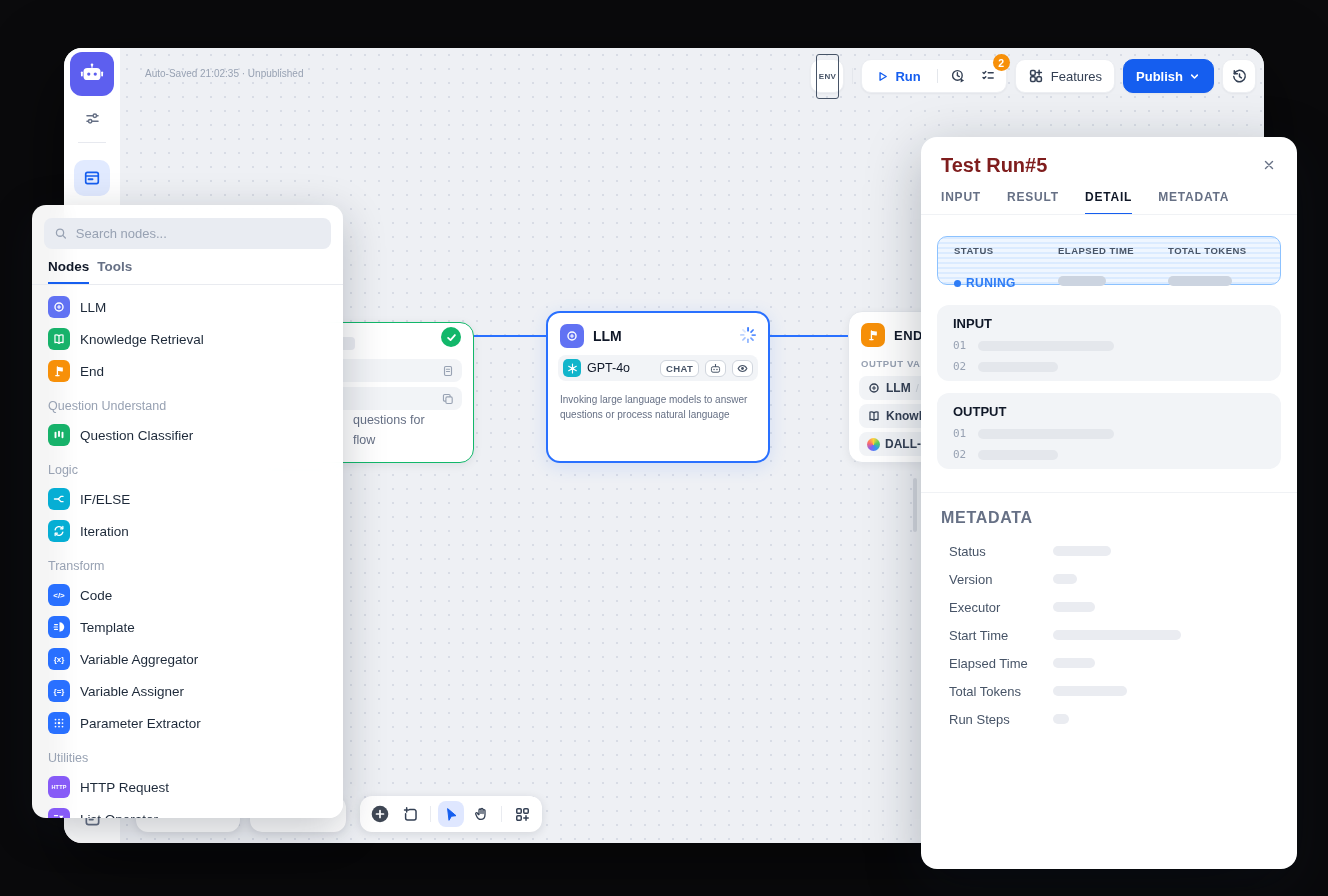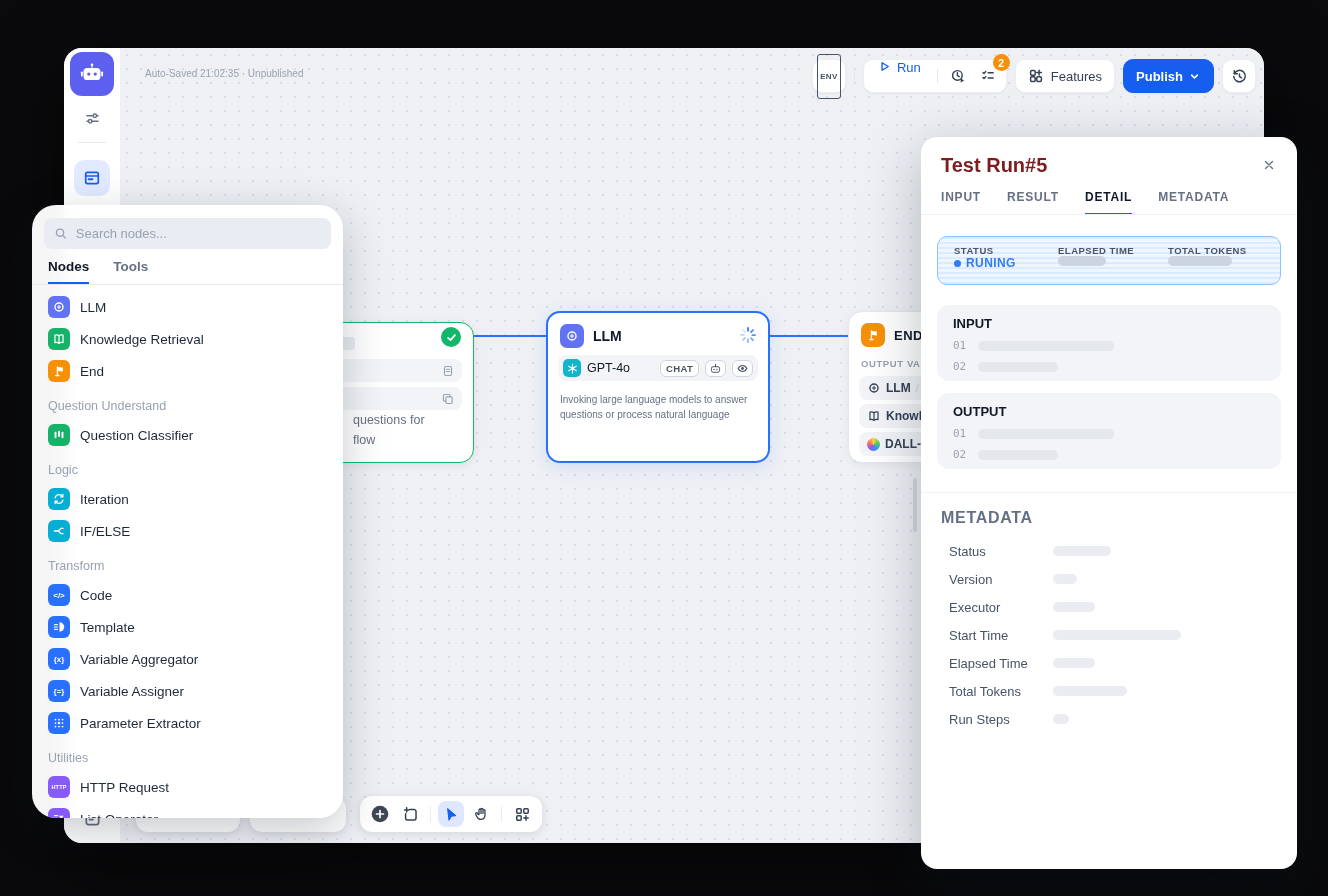--- a/index.html
+++ b/index.html
@@ -42,21 +42,21 @@
   .top-right { position:absolute; top:11px; right:8px; display:flex; align-items:center; gap:8px; z-index:3; }
   .tb-btn {
     height:34px; background:#fff; border:1px solid #eceef2; border-radius:10px;
     display:flex; align-items:center; justify-content:center;
     box-shadow:0 1px 2px rgba(16,24,40,.05); color:#344054; cursor:pointer;
   }
   .tb-square { width:34px; }
   .env-chip { font-size:8px; font-weight:700; letter-spacing:.3px; color:#475467; border:1.5px solid #475467; border-radius:3px; padding:17px 2px; }
   .tb-divider { width:1px; height:16px; background:#e4e7ec; }
   .run-group { padding:0 4px; gap:2px; }
-  .run-btn { display:flex; gap:6px; padding:0 10px; height:100%; color:#155EEF; font-size:13px; font-weight:400; }
+  .run-btn { display:flex; align-items:center; gap:6px; padding:0 10px; height:100%; color:#155EEF; font-size:13px; font-weight:700; }
   .rg-div { width:1px; height:14px; background:#e4e7ec; margin:0 4px; }
   .icon-btn26 { width:28px; height:26px; border-radius:7px; display:flex; align-items:center; justify-content:center; color:#344054; position:relative; }
   .badge {
     position:absolute; top:-9px; right:-8px; min-width:17px; height:17px; padding:0 4px;
     background:#F79009; border-radius:9px; color:#fff; font-size:10.5px; font-weight:700;
     display:flex; align-items:center; justify-content:center;
   }
   .features-btn { padding:0 12px; gap:7px; font-size:13px; font-weight:400; }
   .publish-btn { background:#155EEF; border-color:#155EEF; color:#fff; padding:0 12px; gap:5px; font-size:13px; font-weight:600; }
 
@@ -101,30 +101,30 @@
     position:absolute; left:296px; top:748px; height:36px; background:#fff; border-radius:12px;
     box-shadow:0 2px 10px rgba(16,24,40,.12); display:flex; align-items:center; padding:0 7px; gap:4px; z-index:3;
   }
   .ct-btn { width:26px; height:26px; border-radius:8px; display:flex; align-items:center; justify-content:center; color:#344054; cursor:pointer; }
   .ct-btn.active { background:#dfe7ff; }
   .ct-div { width:1px; height:16px; background:#e9ebf0; margin:0 3px; }
 
   
   .node-panel {
     position:absolute; left:32px; top:205px; width:311px; height:613px; z-index:30;
-    background:rgba(255,255,255,.96); backdrop-filter:blur(10px); border-radius:24px;
+    background:rgba(255,255,255,.96); backdrop-filter:blur(10px); border-radius:14px;
     box-shadow:0 12px 44px rgba(16,24,40,.24); overflow:hidden;
   }
   .np-search {
     margin:13px 12px 10px; height:31px; background:#e9ecf2; border-radius:8px;
     display:flex; align-items:center; gap:8px; padding:0 10px; color:#98a2b3;
   }
   .np-search input { border:0; outline:0; background:transparent; font-size:13px; color:#344054; width:100%; font-family:inherit; }
   .np-search input::placeholder { color:#98a2b3; }
-  .np-tabs { display:flex; gap:24px; padding:0 16px; }
+  .np-tabs { display:flex; gap:8px; padding:0 16px; }
   .np-tab { font-size:13.5px; font-weight:600; color:#667085; padding-bottom:8px; cursor:pointer; }
   .np-tab.active { color:#101828; border-bottom:2px solid #155EEF; }
   .np-divider { height:1px; background:#e9ebf0; }
   .np-list { padding:6px 8px; }
   .np-item { height:32px; border-radius:8px; display:flex; align-items:center; gap:10px; padding:0 8px; font-size:13.5px; color:#1d2939; cursor:pointer; }
   .np-ico { width:22px; height:22px; border-radius:6px; display:flex; align-items:center; justify-content:center; color:#fff; flex:none; }
   .np-section { padding:12px 8px 6px; font-size:12.5px; color:#98a2b3; }
 
   
   .run-panel {
@@ -138,21 +138,21 @@
   .rp-tab.active { color:#101828; border-bottom:2px solid #155EEF; }
   .rp-tabdiv { position:absolute; left:0; right:0; top:77px; height:1px; background:#f0f2f5; }
   .status-card {
     position:absolute; left:16px; top:99px; width:344px; height:49px; border-radius:10px;
     border:1px solid #8cc2ff;
     background:#eff6ff;
     background-image:repeating-linear-gradient(0deg, rgba(148,196,255,.22) 0 2px, transparent 2px 5px);
     display:grid; grid-template-columns:104px 110px auto; padding:8px 16px 0;
   }
   .sc-label { font-size:9.5px; font-weight:600; letter-spacing:.5px; color:#475467; }
-  .sc-val { margin-top:0; display:flex; align-items:center; gap:5px; }
+  .sc-val { margin-top:20px; display:flex; align-items:center; gap:5px; }
   .run-dot { width:7px; height:7px; border-radius:50%; background:#2E7CF6; }
   .run-text { font-size:12px; font-weight:700; letter-spacing:.4px; color:#2E7CF6; }
   .sk { height:10px; border-radius:5px; background:#e4e7ec; }
   .sc-val .sk { background:#ccd4e0; }
   .io-card { position:absolute; left:16px; width:344px; height:76px; background:#f2f4f7; border-radius:12px; padding:11px 16px 0; }
   .io-card.in { top:168px; } .io-card.out { top:256px; }
   .io-title { font-size:13px; font-weight:800; color:#101828; }
   .io-row { display:flex; align-items:center; gap:12px; margin-top:8px; }
   .io-num { font-family:"DejaVu Sans Mono",monospace; font-size:11px; color:#98a2b3; }
   .io-row:nth-of-type(2) .sk { width:136px; }
@@ -483,36 +483,36 @@
             <rect x="6.9" y="3" width="2.2" height="7.2" rx="1.1"></rect>
             <rect x="10.9" y="4.4" width="2.2" height="7.2" rx="1.1"></rect>
           </svg>
         </span>
         <span>Question Classifier</span>
       </div>
       <div class="np-section">Logic</div>
       <div class="np-item">
         <span class="np-ico" style="background:#06AED4">
           <svg width="14" height="14" viewBox="0 0 16 16" fill="none" stroke="currentColor" stroke-width="1.5" stroke-linecap="round" stroke-linejoin="round">
+            <path d="M2.8 8h4.4"></path>
+            <path d="M7.2 8l3-3h2.4M7.2 8l3 3h2.4"></path>
+          </svg>
+        </span>
+        <span>IF/ELSE</span>
+      </div>
+      <div class="np-item">
+        <span class="np-ico" style="background:#06AED4">
+          <svg width="14" height="14" viewBox="0 0 16 16" fill="none" stroke="currentColor" stroke-width="1.5" stroke-linecap="round" stroke-linejoin="round">
             <path d="M3.6 6.6A4.6 4.6 0 0 1 12 5.2"></path>
             <path d="M12.4 2.8v2.7H9.8"></path>
             <path d="M12.4 9.4A4.6 4.6 0 0 1 4 10.8"></path>
             <path d="M3.6 13.2v-2.7h2.6"></path>
           </svg>
         </span>
         <span>Iteration</span>
-      </div>
-      <div class="np-item">
-        <span class="np-ico" style="background:#06AED4">
-          <svg width="14" height="14" viewBox="0 0 16 16" fill="none" stroke="currentColor" stroke-width="1.5" stroke-linecap="round" stroke-linejoin="round">
-            <path d="M2.8 8h4.4"></path>
-            <path d="M7.2 8l3-3h2.4M7.2 8l3 3h2.4"></path>
-          </svg>
-        </span>
-        <span>IF/ELSE</span>
       </div>
       <div class="np-section">Transform</div>
       <div class="np-item">
         <span class="np-ico" style="background:#2970FF">
           <b style="font-size:8px">&lt;/&gt;</b>
         </span>
         <span>Code</span>
       </div>
       <div class="np-item">
         <span class="np-ico" style="background:#2970FF">

